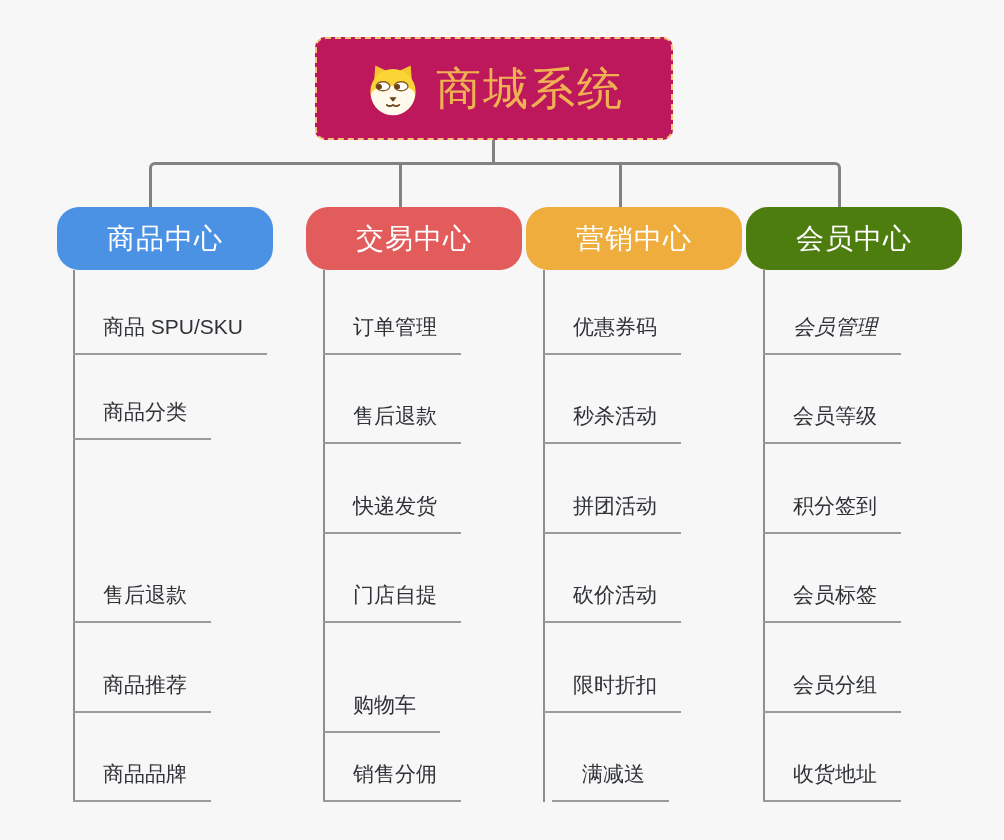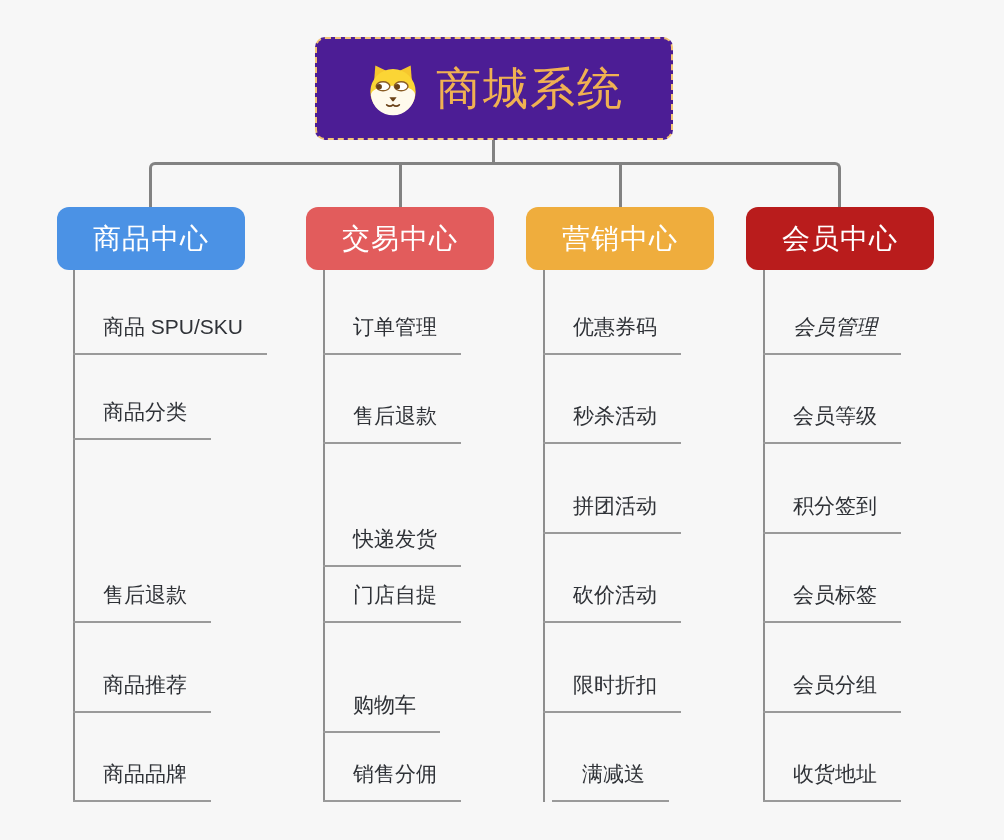--- a/index.html
+++ b/index.html
@@ -7,40 +7,40 @@
     width:1004px; height:840px;
     background:#f7f7f7;
     font-family:"Liberation Sans", sans-serif;
     position:relative; overflow:hidden;
   }
   .stage { position:absolute; left:0; top:0; width:1004px; height:840px; }
 
   
   .root-node {
     position:absolute; left:315px; top:37px; width:358px; height:103px;
-    background:#4c1d95; border:2px dashed #f3c475; border-radius:10px;
+    background:#be185d; border:2px dashed #f3c475; border-radius:10px;
     box-sizing:border-box;
     display:flex; align-items:center; justify-content:center; gap:14px;
   }
   .root-label { font-size:45px; color:#f0b152; letter-spacing:2px; }
   .logo { width:58px; height:58px; display:inline-flex; }
 
   
   .conn { position:absolute; background:#828282; }
   .bus {
     position:absolute; left:149px; top:162px; width:692px; height:45px;
     box-sizing:border-box; background:transparent;
     border-top:3px solid #828282; border-left:3px solid #828282; border-right:3px solid #828282;
     border-radius:6px 6px 0 0;
   }
 
   
   .branch {
-    position:absolute; top:207px; width:188px; height:63px;
-    border-radius:12px; color:#ffffff; font-size:28px;
+    position:absolute; top:207px; width:216px; height:63px;
+    border-radius:22px; color:#ffffff; font-size:28px;
     display:flex; align-items:center; justify-content:center;
     letter-spacing:1px;
   }
 
   
   .spine { position:absolute; top:270px; height:532px; width:2px; background:#8e8e8e; }
   .item {
     position:absolute; height:40px; box-sizing:border-box;
     display:inline-flex; align-items:flex-end;
     padding:0 24px 12px 30px;
@@ -72,36 +72,36 @@
         <path d="M28 41 h8 l-3.1 4.2 q-0.9 1 -1.8 0 z" fill="#6b4218"></path>
         <path d="M25 49.5 q3.5 3 7 0 q3.5 3 7 0" stroke="#6b4218" stroke-width="1.8" fill="none" stroke-linecap="round"></path>
       </svg>
     </span>
     <span class="root-label">商城系统</span>
   </div>
 
   <div class="branch" style="left: 57px; background: rgb(75, 146, 229);">商品中心</div>
   <div class="branch" style="left: 306px; background: rgb(226, 92, 92);">交易中心</div>
   <div class="branch" style="left: 526px; background: rgb(239, 173, 61);">营销中心</div>
-  <div class="branch" style="left: 746px; background: #b91c1c;">会员中心</div>
+  <div class="branch" style="left: 746px; background: #4d7c0f;">会员中心</div>
 
   <div class="spine" style="left:73px;"></div>
   <div class="spine" style="left:323px;"></div>
   <div class="spine" style="left:543px;"></div>
   <div class="spine" style="left:763px;"></div>
 
   <div class="item" style="left:73px; top:315px;">商品 SPU/SKU</div>
   <div class="item" style="left:73px; top:400px;">商品分类</div>
   <div class="item" style="left:73px; top:583px;">售后退款</div>
   <div class="item" style="left:73px; top:673px;">商品推荐</div>
   <div class="item" style="left:73px; top:762px;">商品品牌</div>
 
   <div class="item" style="left:323px; top:315px;">订单管理</div>
   <div class="item" style="left:323px; top:404px;">售后退款</div>
-  <div class="item" style="left:323px; top:494px;margin-top:33px;">快递发货</div>
+  <div class="item" style="left:323px; top:494px;">快递发货</div>
   <div class="item" style="left:323px; top:583px;">门店自提</div>
   <div class="item" style="left:323px; top:673px;margin-top:20px;">购物车</div>
   <div class="item" style="left:323px; top:762px;">销售分佣</div>
 
   <div class="item" style="left:543px; top:315px;">优惠券码</div>
   <div class="item" style="left:543px; top:404px;">秒杀活动</div>
   <div class="item" style="left:543px; top:583px;">砍价活动</div>
   <div class="item" style="left:543px; top:494px;">拼团活动</div>
   <div class="item" style="left:543px; top:673px;">限时折扣</div>
   <div class="item" style="left:543px; top:762px;margin-left:9px;">满减送</div>

